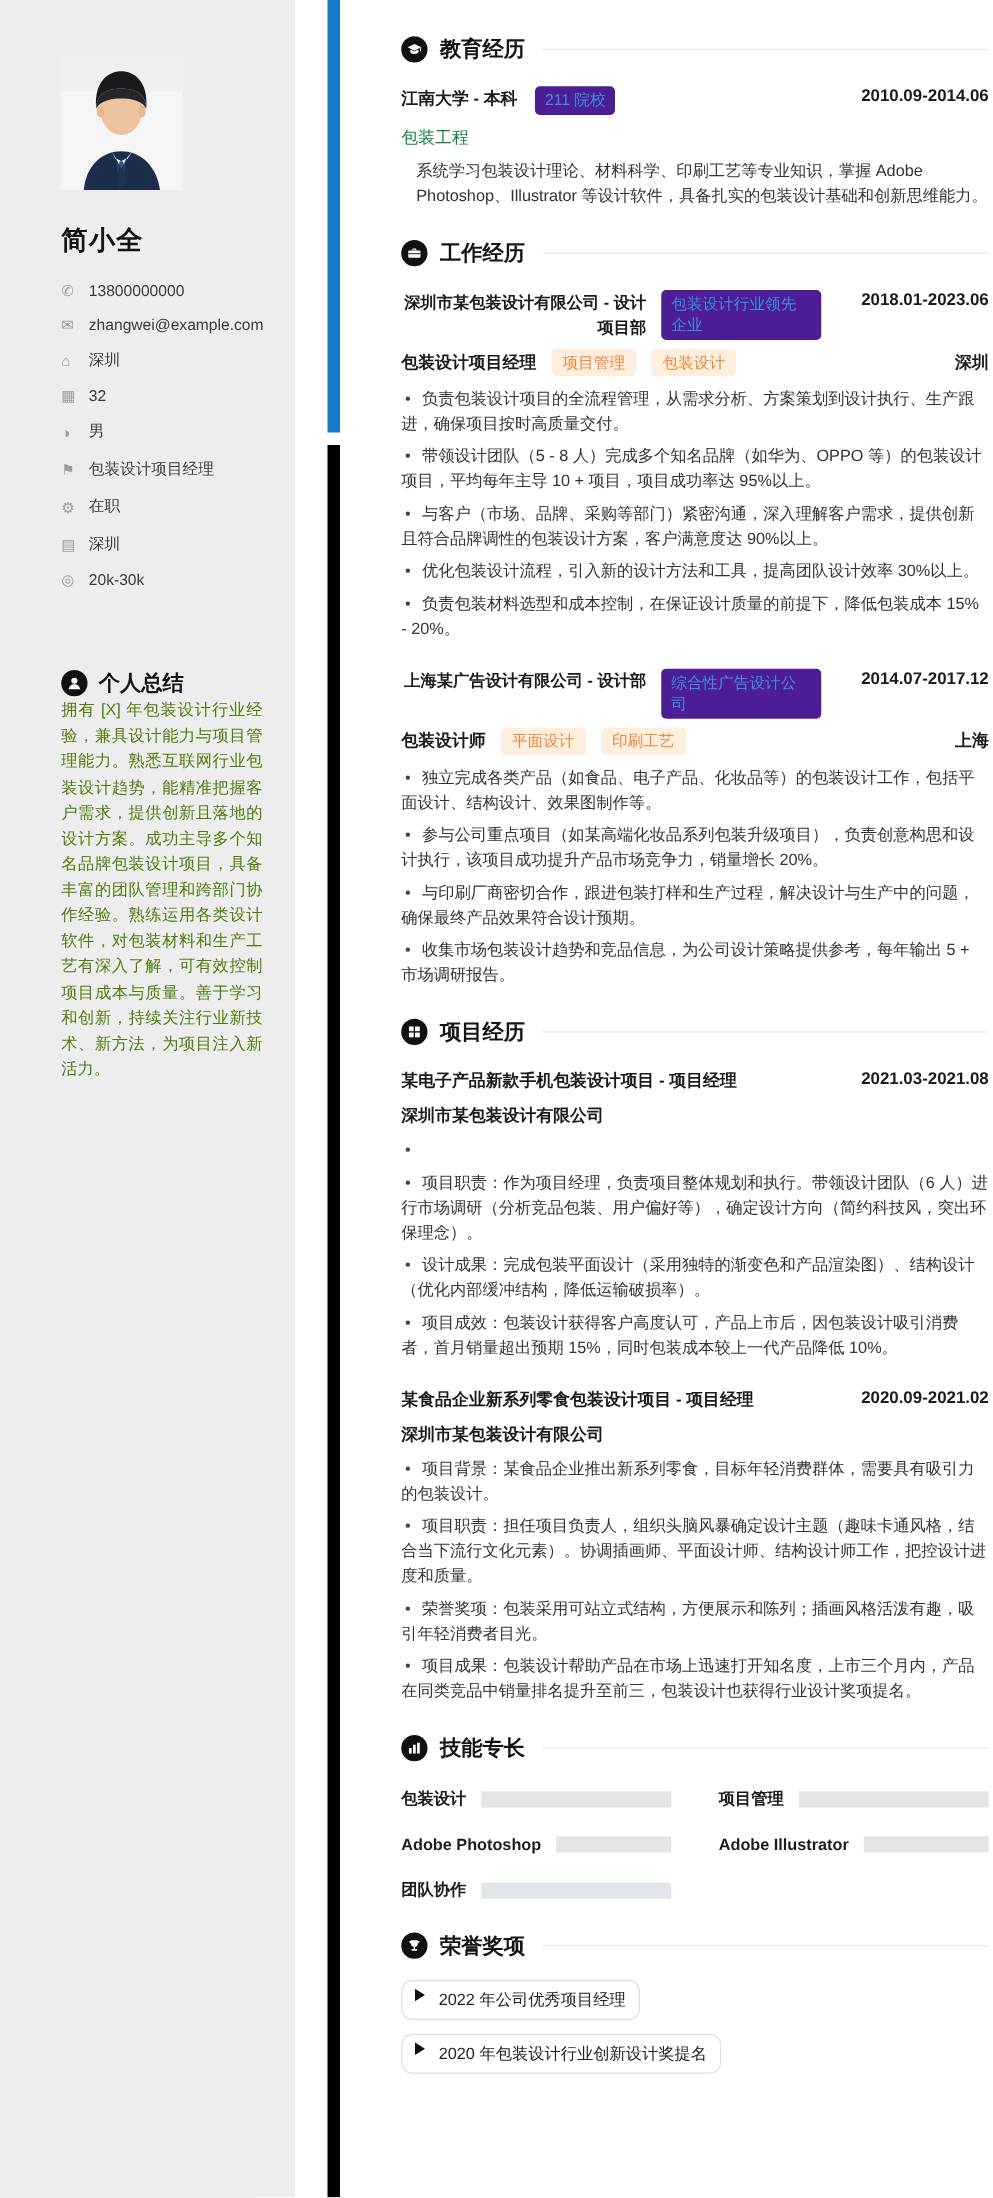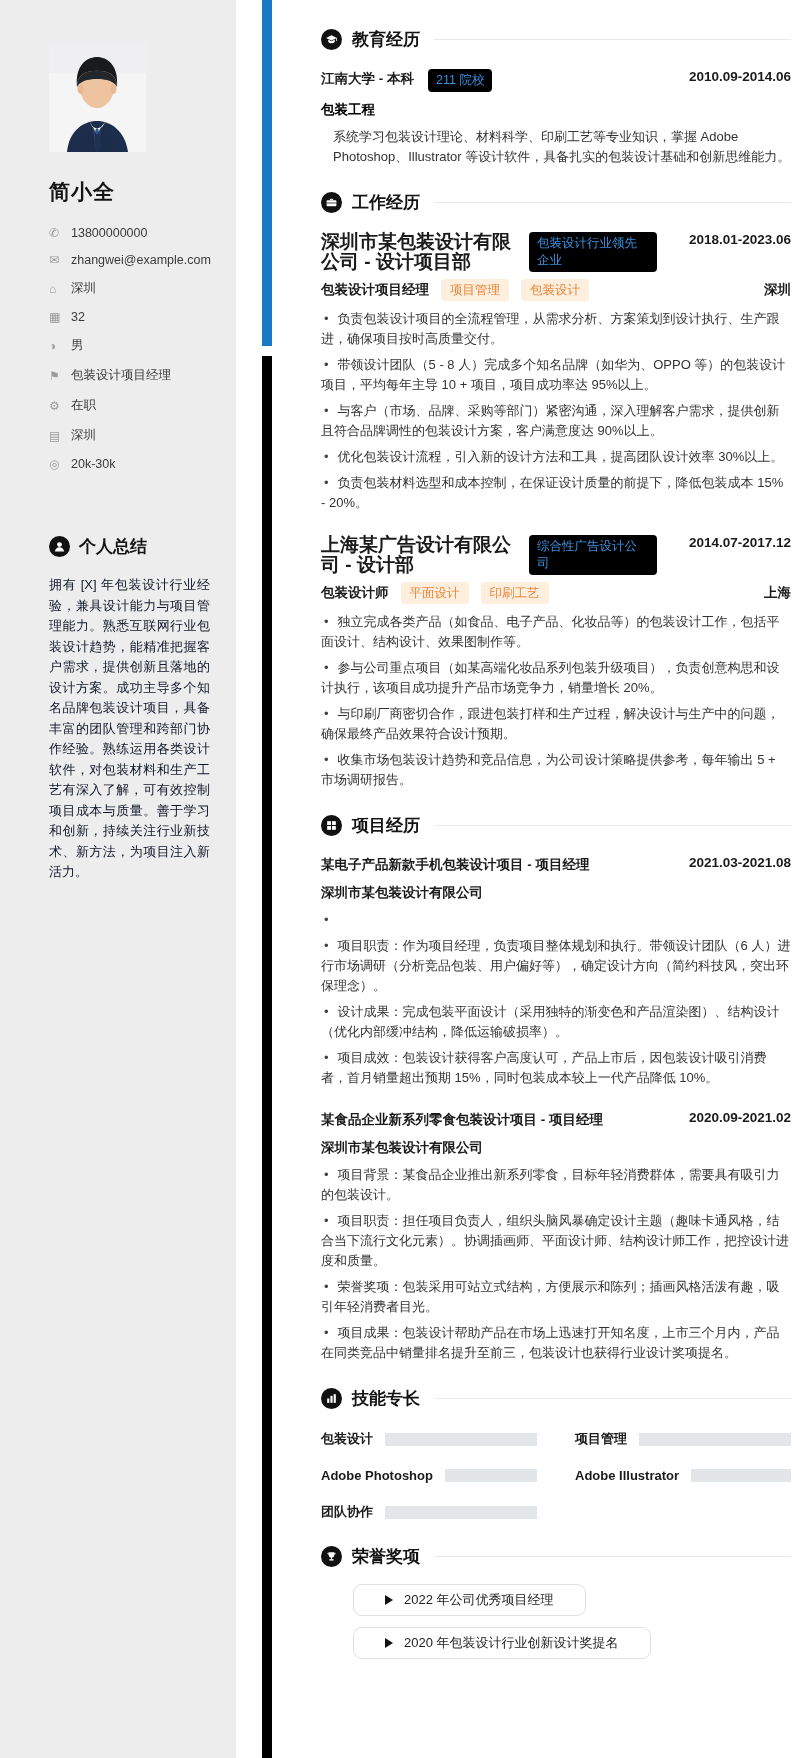--- a/index.html
+++ b/index.html
@@ -17,46 +17,46 @@
 
   .contacts { margin-top:20px; }
   .contact-row { display:flex; align-items:center; margin-bottom:13px; }
   .contact-icon { width:16px; font-size:12px; color:#9b9b9b; flex:0 0 16px; text-align:left; margin-right:6px; }
   .contact-val { font-size:12.5px; color:#3a3a3a; }
 
   .side-section-header { display:flex; align-items:center; margin-top:64px; }
   .circle-icon { width:21px; height:21px; border-radius:50%; background:#111; display:flex; align-items:center; justify-content:center; flex:0 0 21px; }
   .circle-icon svg { display:block; }
   .side-section-title { font-size:17px; font-weight:bold; color:#141414; margin-left:9px; }
-  .summary-text { margin-top:17px; font-size:13px; line-height:20.5px; color:#0f172a; text-align:justify; }
+  .summary-text { margin-top:0; font-size:13px; line-height:20.5px; color:#4d7c0f; text-align:justify; }
 
   
   .main { position:absolute; left:272px; top:0; width:570px; height:100%; background:#fff; padding:28px 51px 0 49px; }
 
   .section { margin-top:24px; }
   .section:first-child { margin-top:0; }
   .section-header { display:flex; align-items:center; }
   .section-title { font-size:17px; font-weight:bold; color:#141414; margin-left:10px; white-space:nowrap; }
   .header-line { flex:1; height:1px; background:#e9e9e9; margin-left:14px; }
 
   .entry { margin-top:18px; }
   .entry + .entry { margin-top:22px; }
 
   .entry-head { display:flex; align-items:flex-start; }
-  .entry-company { font-size:19px; font-weight:bold; color:#1b1b1b; line-height:20px; width:196px; flex:0 0 196px; }
+  .entry-company { font-size:13px; font-weight:bold; color:#1b1b1b; line-height:20px; width:196px; flex:0 0 196px;text-align:right; }
   .entry-badge-wrap { width:128px; flex:0 0 128px; margin-left:12px; }
-  .badge-blue { display:inline-block; background:#000000; color:#3e8fdc; font-size:12.5px; line-height:17px; padding:3px 8px; border-radius:4px; }
+  .badge-blue { display:inline-block; background:#4c1d95; color:#3e8fdc; font-size:12.5px; line-height:17px; padding:3px 8px; border-radius:4px; }
   .entry-date { margin-left:auto; font-size:13.5px; font-weight:bold; color:#1b1b1b; white-space:nowrap; }
 
   .pos-row { display:flex; align-items:center; margin-top:7px; }
   .pos-title { font-size:13.5px; font-weight:bold; color:#1b1b1b; }
   .tag-orange { display:inline-block; background:#fdeede; color:#e8873b; font-size:12.5px; line-height:16px; padding:3px 9px; border-radius:4px; margin-left:12px; }
   .pos-city { margin-left:auto; font-size:13.5px; font-weight:bold; color:#1b1b1b; }
 
-  .edu-major { margin-top:9px; font-size:13.5px; font-weight:bold; color:#000000; }
+  .edu-major { margin-top:9px; font-size:13.5px; font-weight:normal; color:#15803d; }
   .body-text { font-size:13px; line-height:20px; color:#333; }
   .edu-desc { margin-top:8px;margin-left:12px; }
 
   .bullets { margin-top:8px; }
   .bullet { font-size:13px; line-height:20px; color:#333; margin-top:6px; }
   .bullet:first-child { margin-top:0; }
   .dot { display:inline; margin:0 9px 0 3px; color:#444; }
   .dot::before { content:"\2022"; }
 
   .proj-head { display:flex; align-items:flex-start; }
@@ -65,21 +65,21 @@
 
   
   .skills-grid { display:grid; grid-template-columns:1fr 1fr; column-gap:38px; row-gap:20px; margin-top:20px; }
   .skill-item { display:flex; align-items:center; }
   .skill-label { font-size:13px; font-weight:bold; color:#1b1b1b; margin-right:12px; white-space:nowrap; }
   .skill-bar { flex:1; height:13px; background:#e3e6e9; position:relative; overflow:hidden; }
   .skill-fill { height:100%; background:#1779c4; clip-path:polygon(0 0,100% 0,calc(100% - 8px) 100%,0 100%); }
 
   
   .honor-list { margin-top:16px; }
-  .honor-item { display:flex; align-items:center; width:fit-content; border:1px solid #e0e0e0; border-radius:9px; padding:6px 31px; margin-top:11px; background:#fff;margin-left:32px; }
+  .honor-item { display:flex; width:fit-content; border:1px solid #e0e0e0; border-radius:9px; padding:6px 10px; margin-top:11px; background:#fff; }
   .honor-item:first-child { margin-top:0; }
   .tri { width:0; height:0; border-left:8px solid #111; border-top:5px solid transparent; border-bottom:5px solid transparent; margin-right:11px; flex:0 0 auto; }
   .honor-text { font-size:13px; color:#222; }
 </style>
 </head>
 <body>
 
 <div class="page">
 
   <div class="sidebar">

